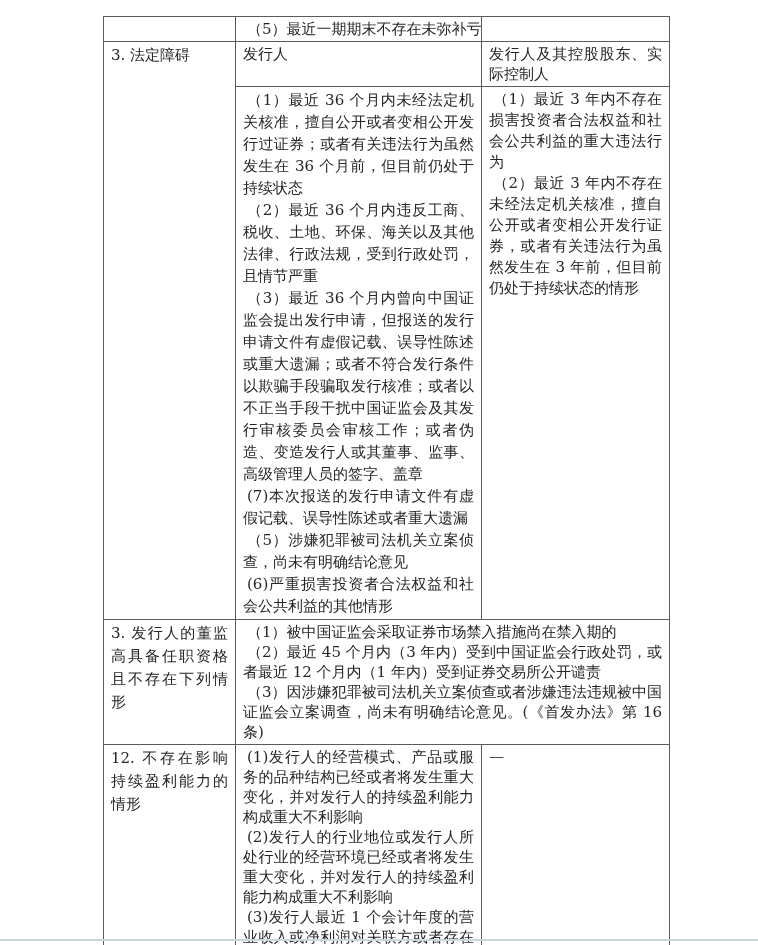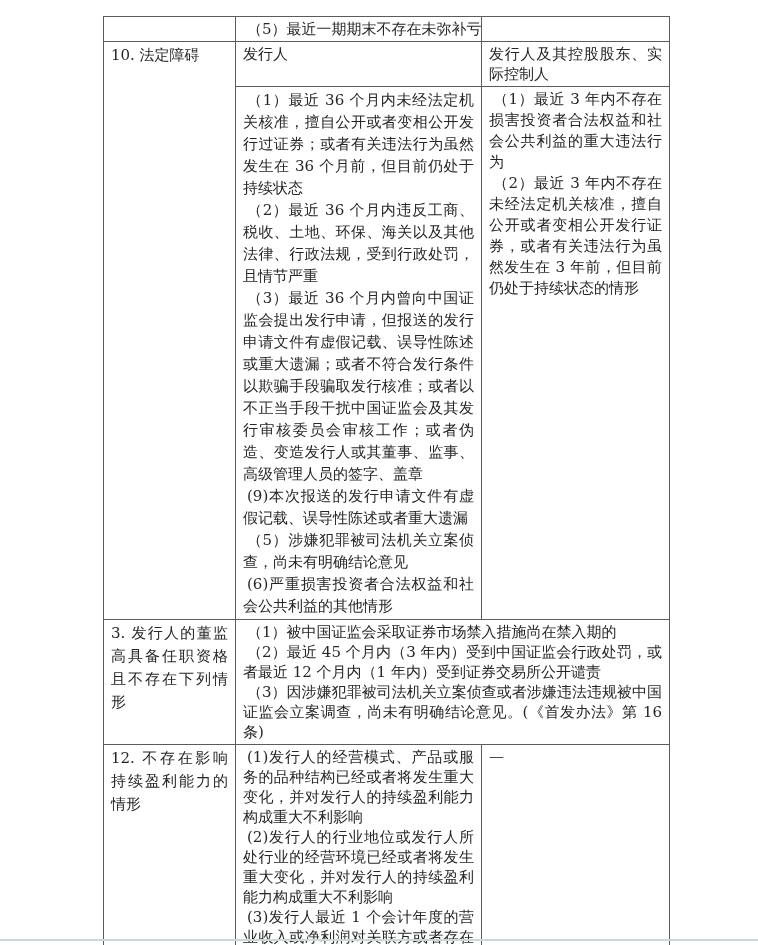--- a/index.html
+++ b/index.html
@@ -53,31 +53,31 @@
     <tbody>
         <tr>
       <td class="r1"></td>
       <td class="r1 nowrap">
         <p>（5）最近一期期末不存在未弥补亏损</p>
       </td>
       <td class="r1"></td>
     </tr>
 
     <tr>
-      <td class="lbl" rowspan="2">10. 法定障碍</td>
+      <td class="lbl" rowspan="2">3. 法定障碍</td>
       <td class="r2">发行人</td>
       <td class="r2">发行人及其控股股东、实际控制人</td>
     </tr>
 
     <tr>
       <td class="r3 lh22">
         <p>（1）最近 36 个月内未经法定机关核准，擅自公开或者变相公开发行过证券；或者有关违法行为虽然发生在 36 个月前，但目前仍处于持续状态</p>
         <p>（2）最近 36 个月内违反工商、税收、土地、环保、海关以及其他法律、行政法规，受到行政处罚，且情节严重</p>
         <p>（3）最近 36 个月内曾向中国证监会提出发行申请，但报送的发行申请文件有虚假记载、误导性陈述或重大遗漏；或者不符合发行条件以欺骗手段骗取发行核准；或者以不正当手段干扰中国证监会及其发行审核委员会审核工作；或者伪造、变造发行人或其董事、监事、高级管理人员的签字、盖章</p>
-        <p>(9)本次报送的发行申请文件有虚假记载、误导性陈述或者重大遗漏</p>
+        <p>(7)本次报送的发行申请文件有虚假记载、误导性陈述或者重大遗漏</p>
         <p>（5）涉嫌犯罪被司法机关立案侦查，尚未有明确结论意见</p>
         <p>(6)严重损害投资者合法权益和社会公共利益的其他情形</p>
       </td>
       <td class="r3 lh21 vmid">
         <p>（1）最近 3 年内不存在损害投资者合法权益和社会公共利益的重大违法行为</p>
         <p>（2）最近 3 年内不存在未经法定机关核准，擅自公开或者变相公开发行证券，或者有关违法行为虽然发生在 3 年前，但目前仍处于持续状态的情形</p>
       </td>
     </tr>
 
     <tr>

